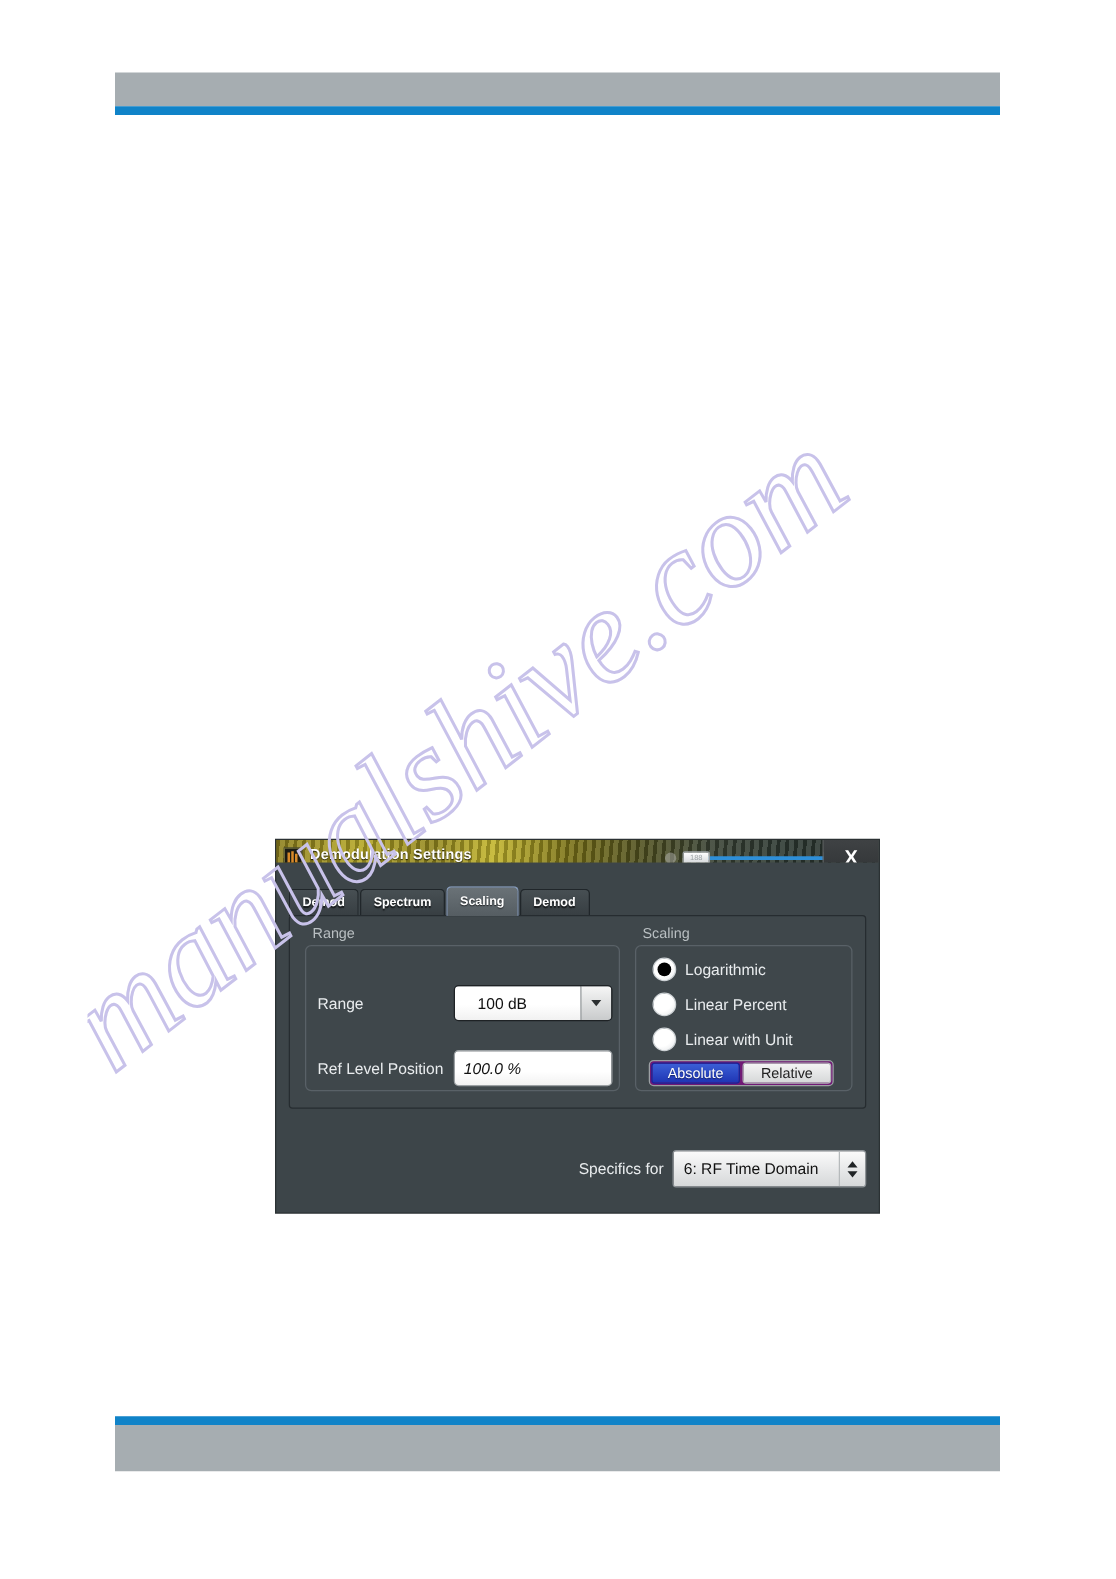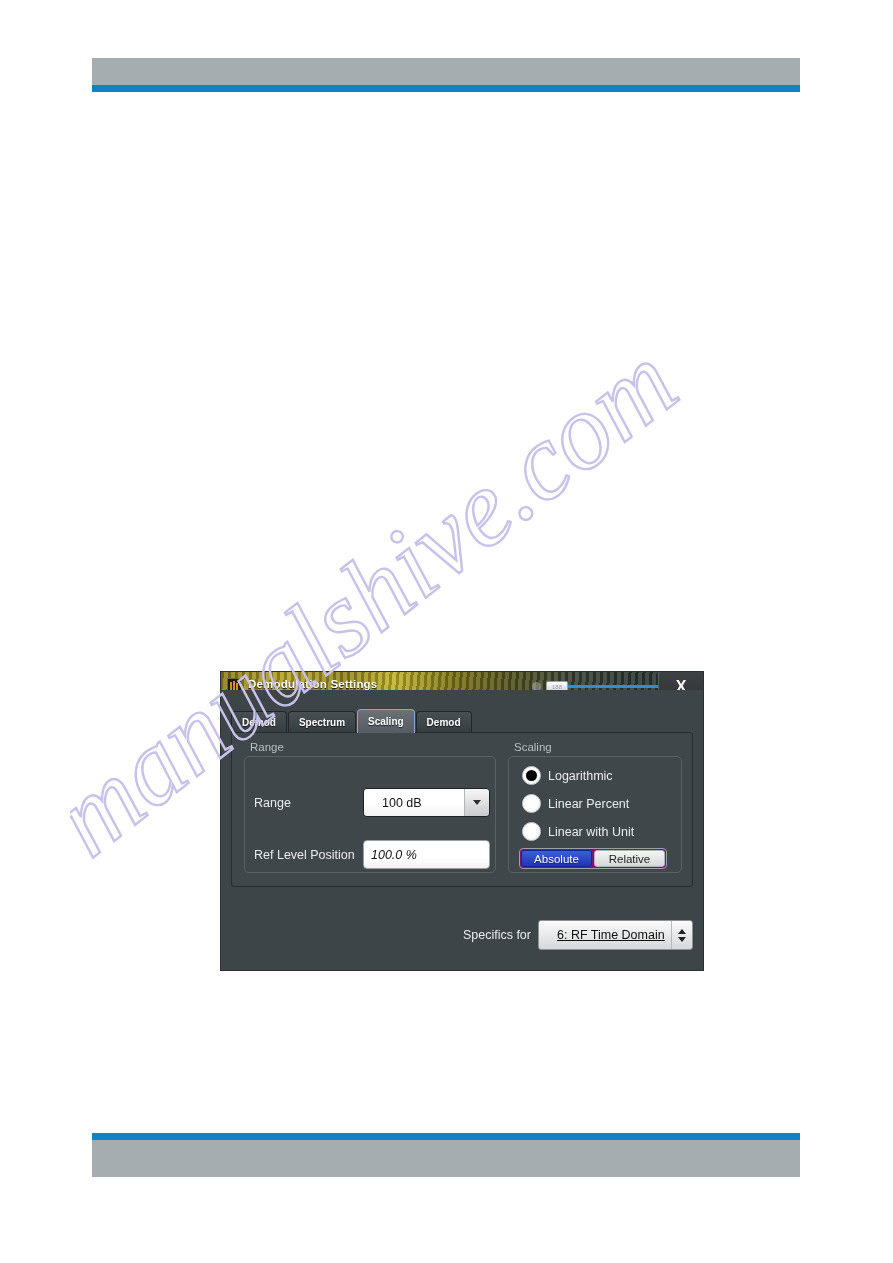--- a/index.html
+++ b/index.html
@@ -320,25 +320,24 @@
     display: flex;
     border: 1px solid #8e9397;
     border-radius: 3px;
     background: linear-gradient(to bottom,#fbfbfb 0%,#e8e9ea 50%,#d6d8d9 100%);
     box-sizing: border-box;
     overflow: hidden;
   }
   .spin-text {
     flex: 1;
     display: flex; align-items: center;
-    padding-left: 18px;
+    padding-left: 8px;
     font-size: 12.5px;
     color: #111111;
     white-space: nowrap;
-    text-decoration: underline;
   }
   .spin-btns {
     width: 20px;
     border-left: 1px solid #b6babc;
     display: flex; flex-direction: column;
     align-items: center; justify-content: center;
     gap: 3px;
   }
   .caret-up-sm {
     width: 0; height: 0;

